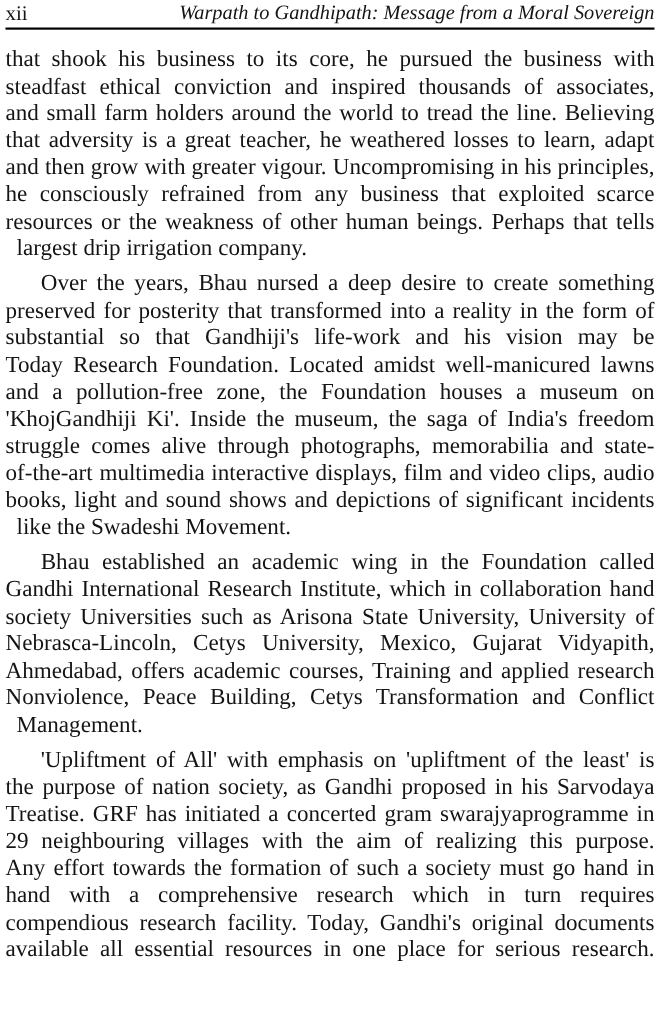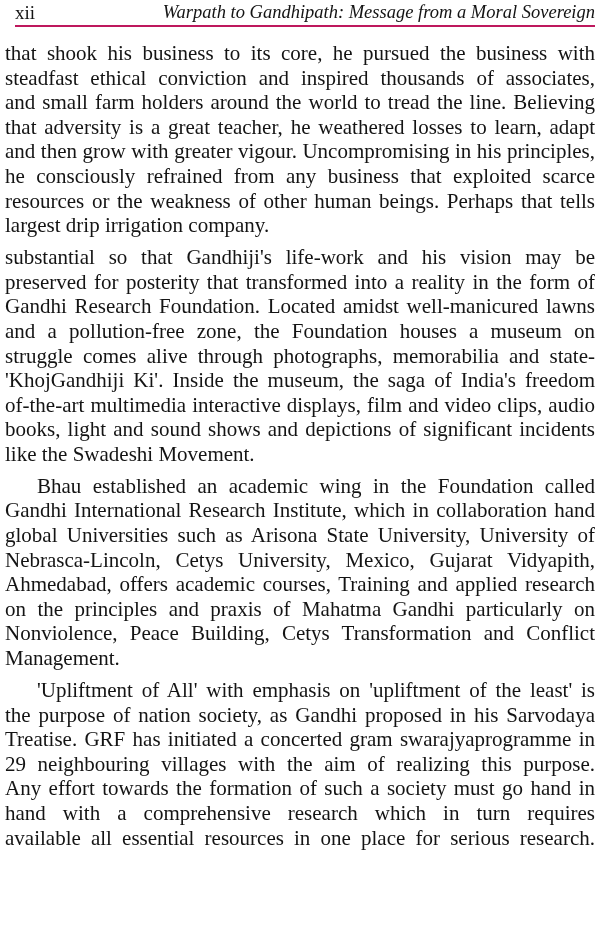--- a/index.html
+++ b/index.html
@@ -3,42 +3,42 @@
 <meta charset="utf-8">
 <style>
   html, body { margin: 0; padding: 0; }
   body {
     width: 600px; height: 934px; overflow: hidden;
     background: #ffffff; color: #141414;
     font-family: "Liberation Serif", "DejaVu Serif", serif;
     position: relative;
   }
   .header {
-    position: absolute; left: 15px; right: 5px; top: 0; height: 25px;
-    border-bottom: 2px solid #be185d;
+    position: absolute; left: 5px; right: 5px; top: 0; height: 25px;
+    border-bottom: 2px solid #000000;
   }
   .folio {
     position: absolute; left: 0; top: 2px;
     font-size: 19px; line-height: 22px;
   }
   .running-title {
     position: absolute; right: 0; top: 1px;
     font-size: 18.5px; line-height: 22px; font-style: italic;
     white-space: nowrap;
   }
   .body-text {
     position: absolute; left: 5px; top: 41px; width: 590px;
   }
   .para { margin: 0; }
   .line {
     display: block; height: 24.6px; line-height: 24.6px;
     font-size: 21px; white-space: nowrap;
     text-align: justify; text-align-last: justify;
   }
-  .line.last { text-align-last: left; }
+  .line.last { text-align-last: left; margin-left: 10px; }
   .line.indent { padding-left: 32px; }
   .para + .para { margin-top: 7.4px; }
 </style>
 </head>
 <body>
 
 <div class="header">
   <span class="folio">xii</span>
   <span class="running-title">Warpath to Gandhipath: Message from a Moral Sovereign</span>
 </div>
@@ -48,43 +48,44 @@
     <span class="line">that shook his business to its core, he pursued the business with</span>
     <span class="line">steadfast ethical conviction and inspired thousands of associates,</span>
     <span class="line">and small farm holders around the world to tread the line. Believing</span>
     <span class="line">that adversity is a great teacher, he weathered losses to learn, adapt</span>
     <span class="line">and then grow with greater vigour. Uncompromising in his principles,</span>
     <span class="line">he consciously refrained from any business that exploited scarce</span>
     <span class="line">resources or the weakness of other human beings. Perhaps that tells</span>
     <span class="line last">largest drip irrigation company.</span>
   </div>
   <div class="para">
+    <span class="line indent">Over the years, Bhau nursed a deep desire to create something</span>
+    <span class="line">preserved for posterity that transformed into a reality in the form of</span>
     <span class="line">substantial so that Gandhiji's life-work and his vision may be</span>
-    <span class="line">preserved for posterity that transformed into a reality in the form of</span>
-    <span class="line">Gandhi Research Foundation. Located amidst well-manicured lawns</span>
+    <span class="line">Today Research Foundation. Located amidst well-manicured lawns</span>
     <span class="line">and a pollution-free zone, the Foundation houses a museum on</span>
+    <span class="line">'KhojGandhiji Ki'. Inside the museum, the saga of India's freedom</span>
     <span class="line">struggle comes alive through photographs, memorabilia and state-</span>
-    <span class="line">'KhojGandhiji Ki'. Inside the museum, the saga of India's freedom</span>
     <span class="line">of-the-art multimedia interactive displays, film and video clips, audio</span>
     <span class="line">books, light and sound shows and depictions of significant incidents</span>
     <span class="line last">like the Swadeshi Movement.</span>
   </div>
   <div class="para">
     <span class="line indent">Bhau established an academic wing in the Foundation called</span>
     <span class="line">Gandhi International Research Institute, which in collaboration hand</span>
-    <span class="line">global Universities such as Arisona State University, University of</span>
+    <span class="line">society Universities such as Arisona State University, University of</span>
     <span class="line">Nebrasca-Lincoln, Cetys University, Mexico, Gujarat Vidyapith,</span>
     <span class="line">Ahmedabad, offers academic courses, Training and applied research</span>
-    <span class="line">on the principles and praxis of Mahatma Gandhi particularly on</span>
     <span class="line">Nonviolence, Peace Building, Cetys Transformation and Conflict</span>
     <span class="line last">Management.</span>
   </div>
   <div class="para">
     <span class="line indent">'Upliftment of All' with emphasis on 'upliftment of the least' is</span>
     <span class="line">the purpose of nation society, as Gandhi proposed in his Sarvodaya</span>
     <span class="line">Treatise. GRF has initiated a concerted gram swarajyaprogramme in</span>
     <span class="line">29 neighbouring villages with the aim of realizing this purpose.</span>
     <span class="line">Any effort towards the formation of such a society must go hand in</span>
     <span class="line">hand with a comprehensive research which in turn requires</span>
+    <span class="line">compendious research facility. Today, Gandhi's original documents</span>
     <span class="line">available all essential resources in one place for serious research.</span>
 
   </div>
 </div>
 
 </body></html>

